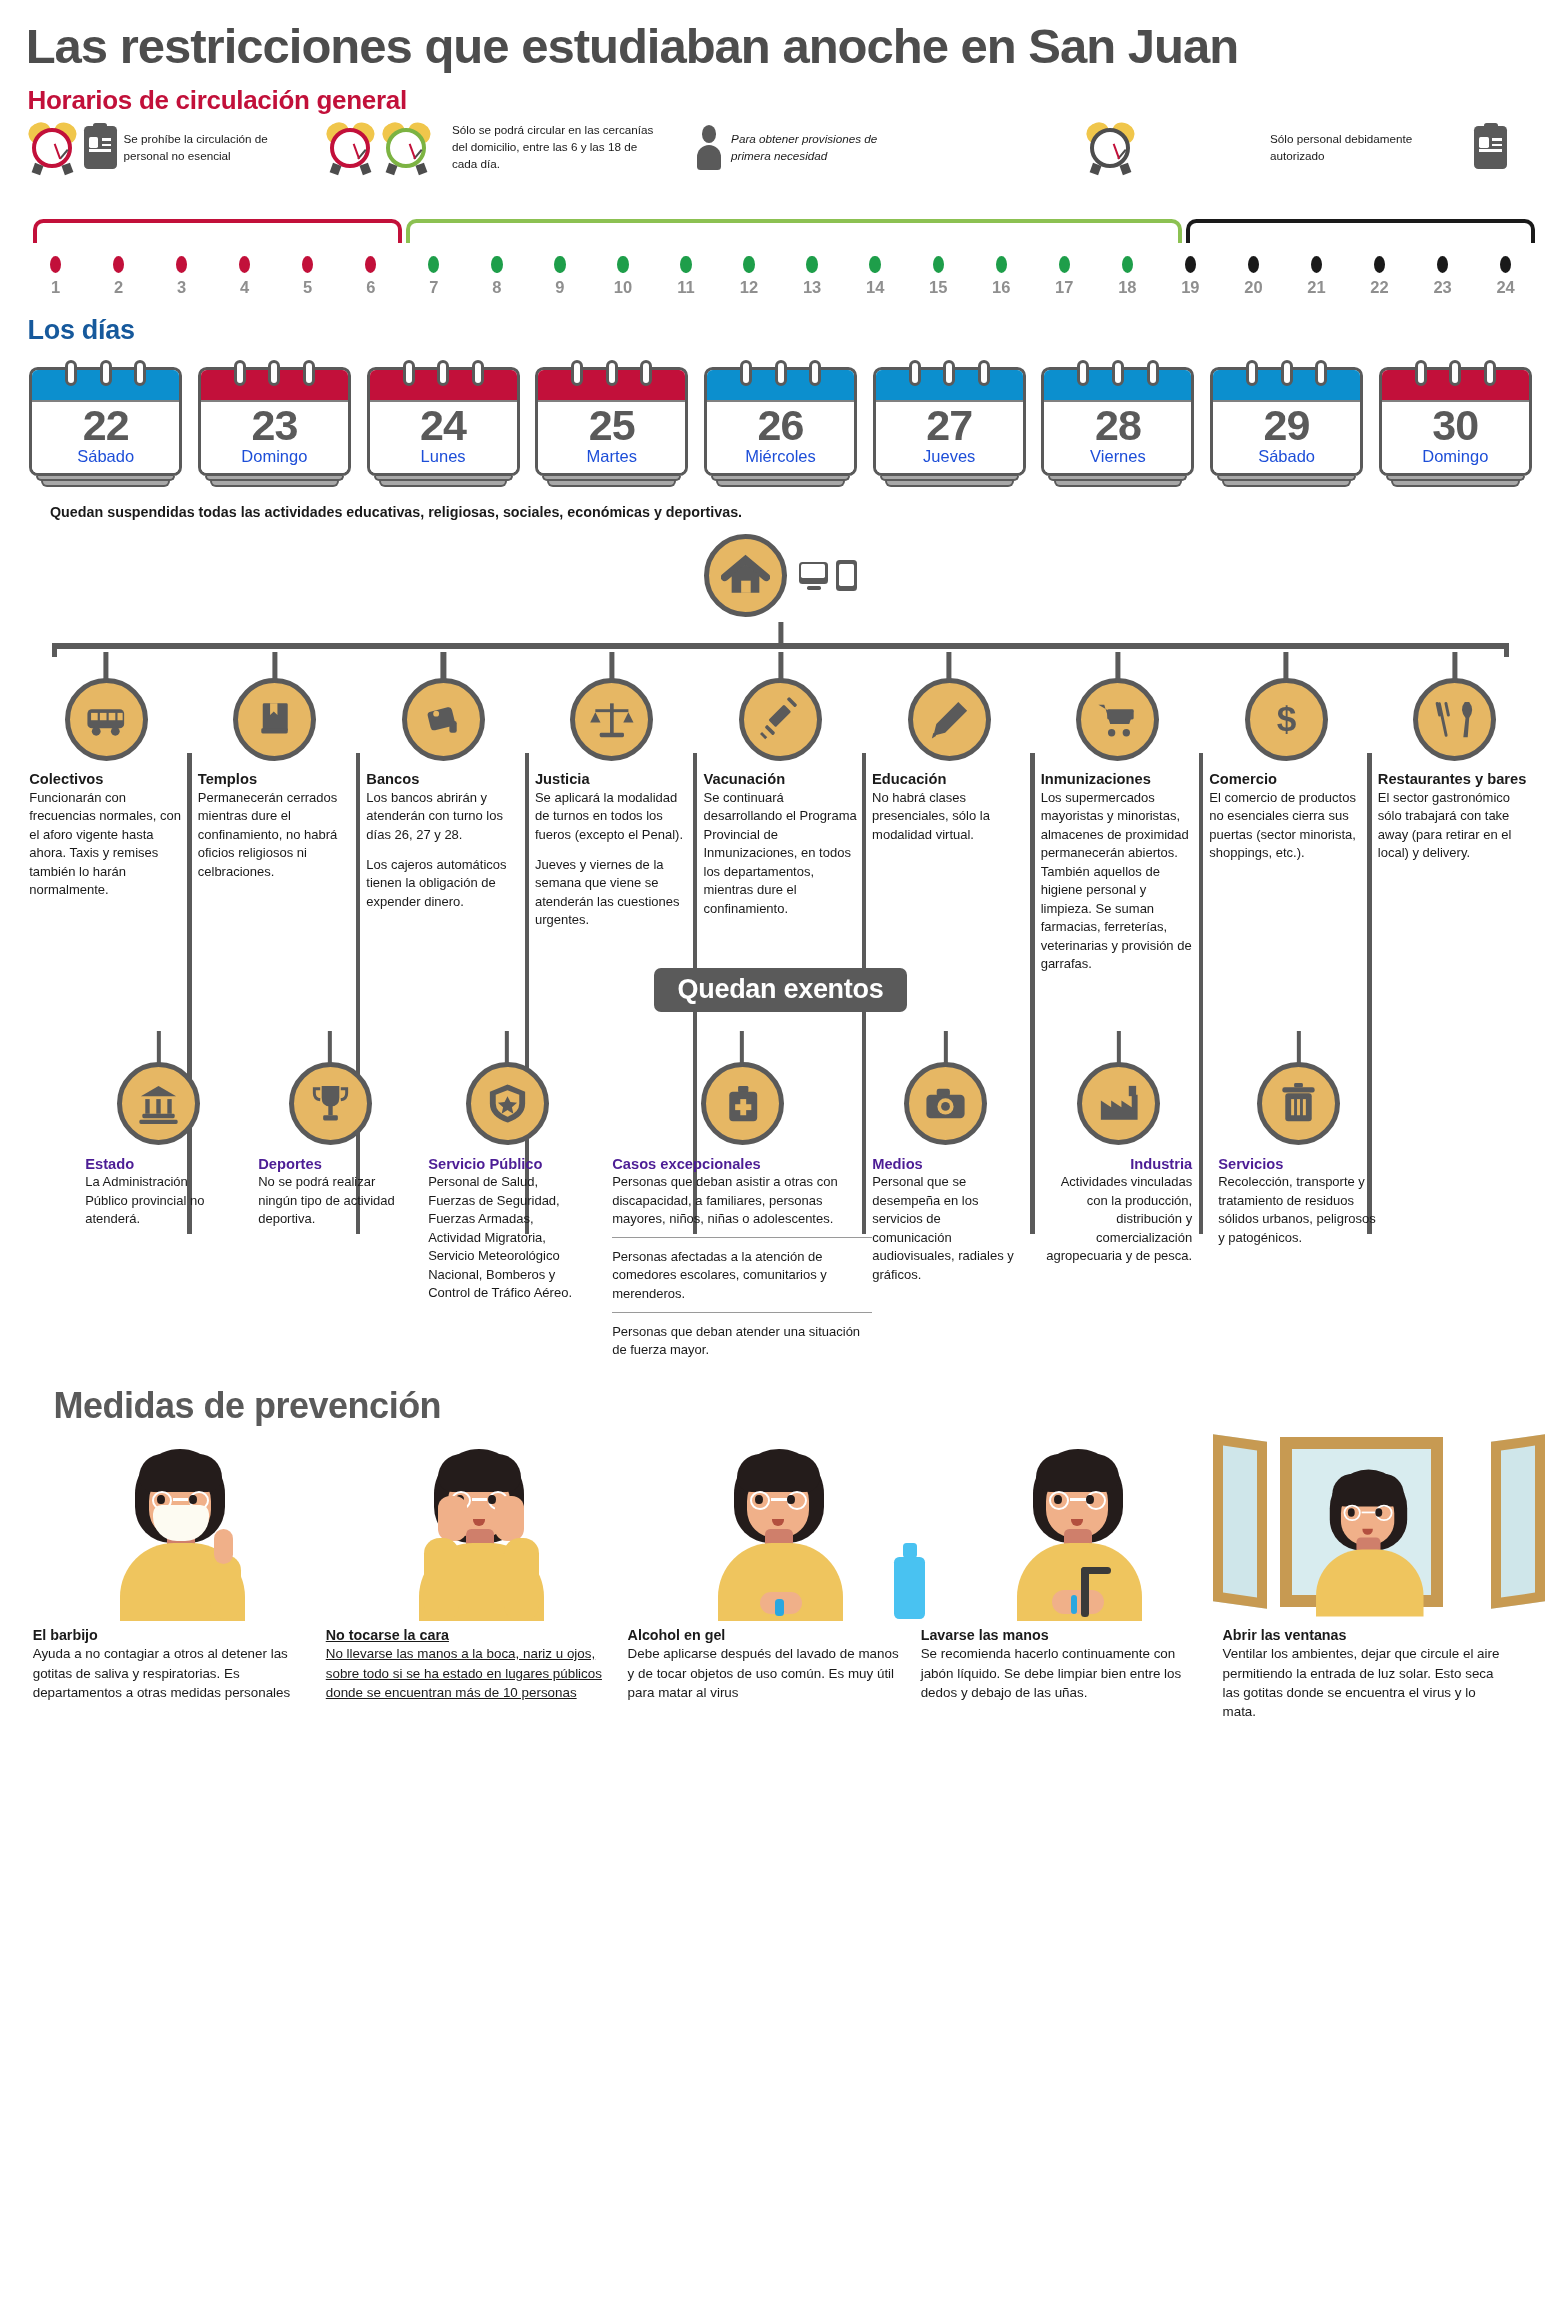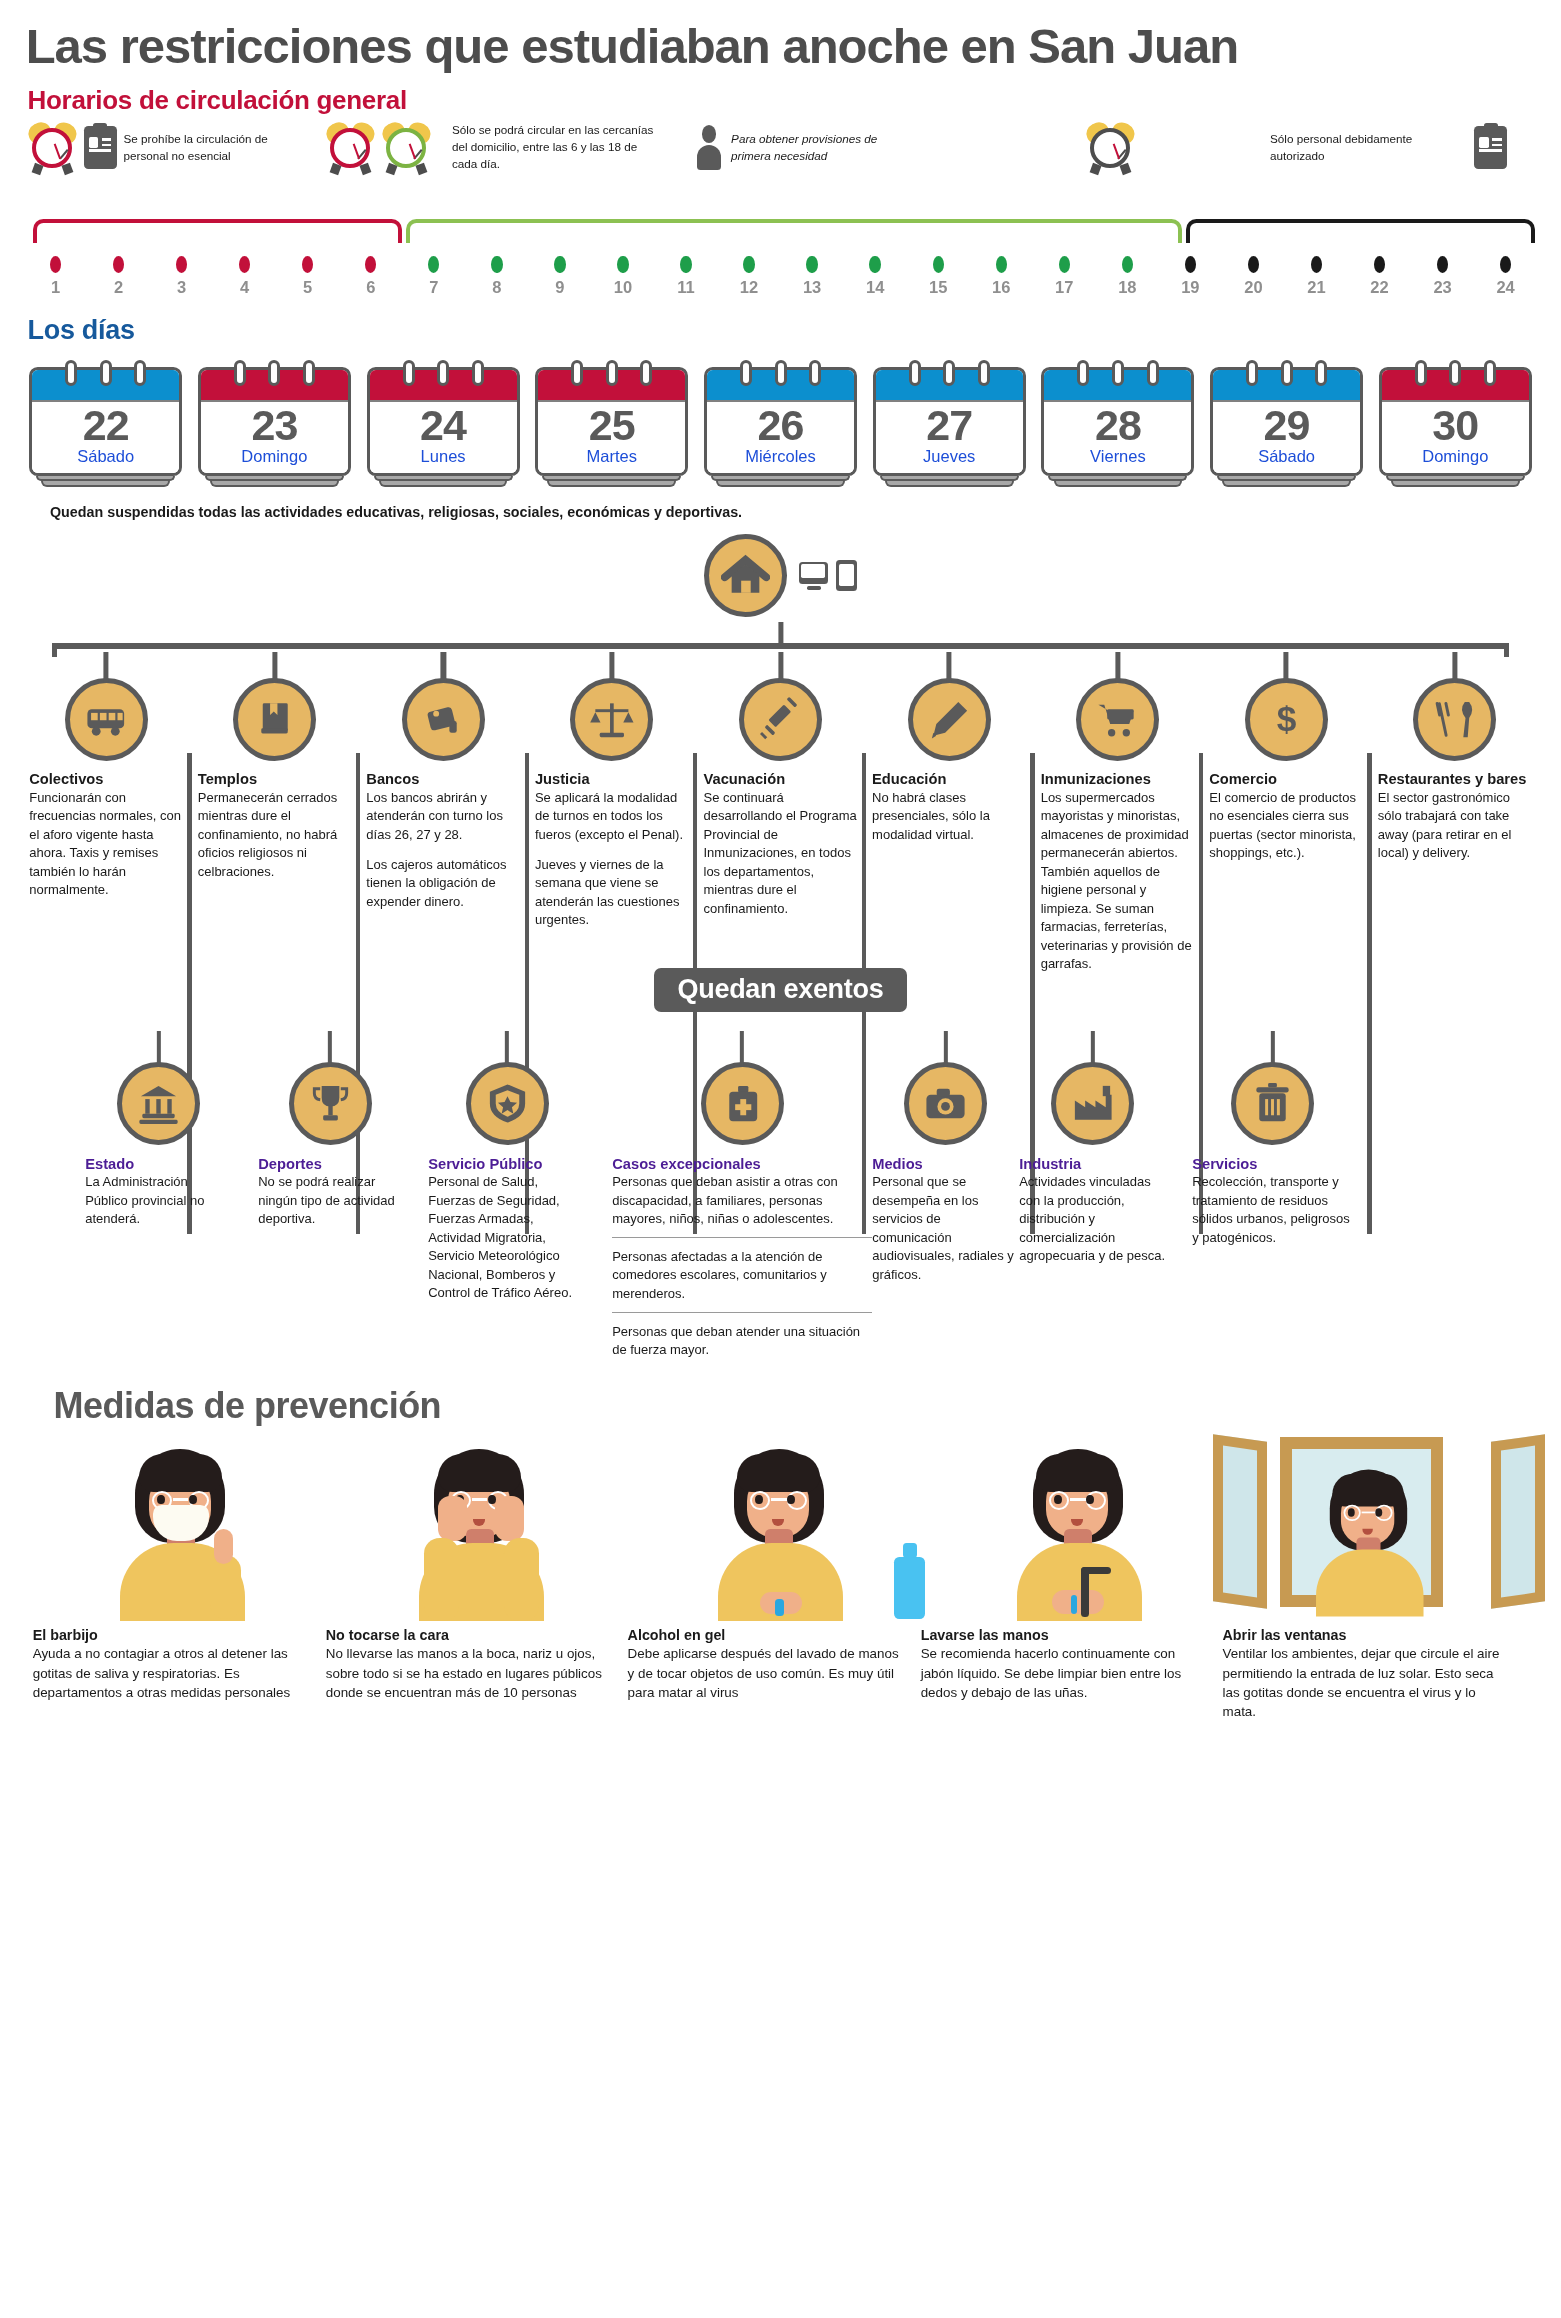--- a/index.html
+++ b/index.html
@@ -790,21 +790,21 @@
             <rect x="20" y="12" width="18" height="10" rx="3"></rect>
             <circle cx="32" cy="36" r="11" fill="#e6b764"></circle>
             <circle cx="32" cy="36" r="6"></circle>
           </svg>
         </div>
         <div class="ttl">Medios</div>
         <div class="bdy">
           <p>Personal que se desempeña en los servicios de comunicación audiovisuales, radiales y gráficos.</p>
         </div>
       </div>
-      <div class="bcol" style="width: 147px; ">
+      <div class="bcol" style="width: 147px; margin-left: 26px; text-align: right;">
         <div class="stem"></div>
         <div class="circ">
           <svg width="47" height="47" viewBox="0 0 64 64" fill="#5a5a5a">
             <path d="M8 54 V28 l14 9 V28 l14 9 V28 l14 9 V20 h8 v34 z"></path>
             <rect x="46" y="8" width="10" height="14"></rect>
           </svg>
         </div>
         <div class="ttl">Industria</div>
         <div class="bdy">
           <p>Actividades vinculadas con la producción, distribución y comercialización agropecuaria y de pesca.</p>
@@ -936,21 +936,21 @@
           </div>
         </div>
       </div>
     </div>
 
     <div class="ptexts" id="ptexts">
         <div class="ptext" style="width: 299px; padding-right: 15.6px;">
           <div class="ttl">El barbijo</div>
           <div class="bdy">Ayuda a no contagiar a otros al detener las gotitas de saliva y respiratorias. Es departamentos a otras medidas personales</div>
         </div>
-        <div class="ptext" style="width: 308px; padding-right: 15.6px;">
+        <div class="ptext" style="width: 308px; padding-right: 15.6px; text-decoration: underline;">
           <div class="ttl">No tocarse la cara</div>
           <div class="bdy">No llevarse las manos a la boca, nariz u ojos, sobre todo si se ha estado en lugares públicos donde se encuentran más de 10 personas</div>
         </div>
         <div class="ptext" style="width: 299px; padding-right: 15.6px;">
           <div class="ttl">Alcohol en gel</div>
           <div class="bdy">Debe aplicarse después del lavado de manos y de tocar objetos de uso común. Es muy útil para matar al virus</div>
         </div>
         <div class="ptext" style="width: 308px; padding-right: 15.6px;">
           <div class="ttl">Lavarse las manos</div>
           <div class="bdy">Se recomienda hacerlo continuamente con jabón líquido. Se debe limpiar bien entre los dedos y debajo de las uñas.</div>

